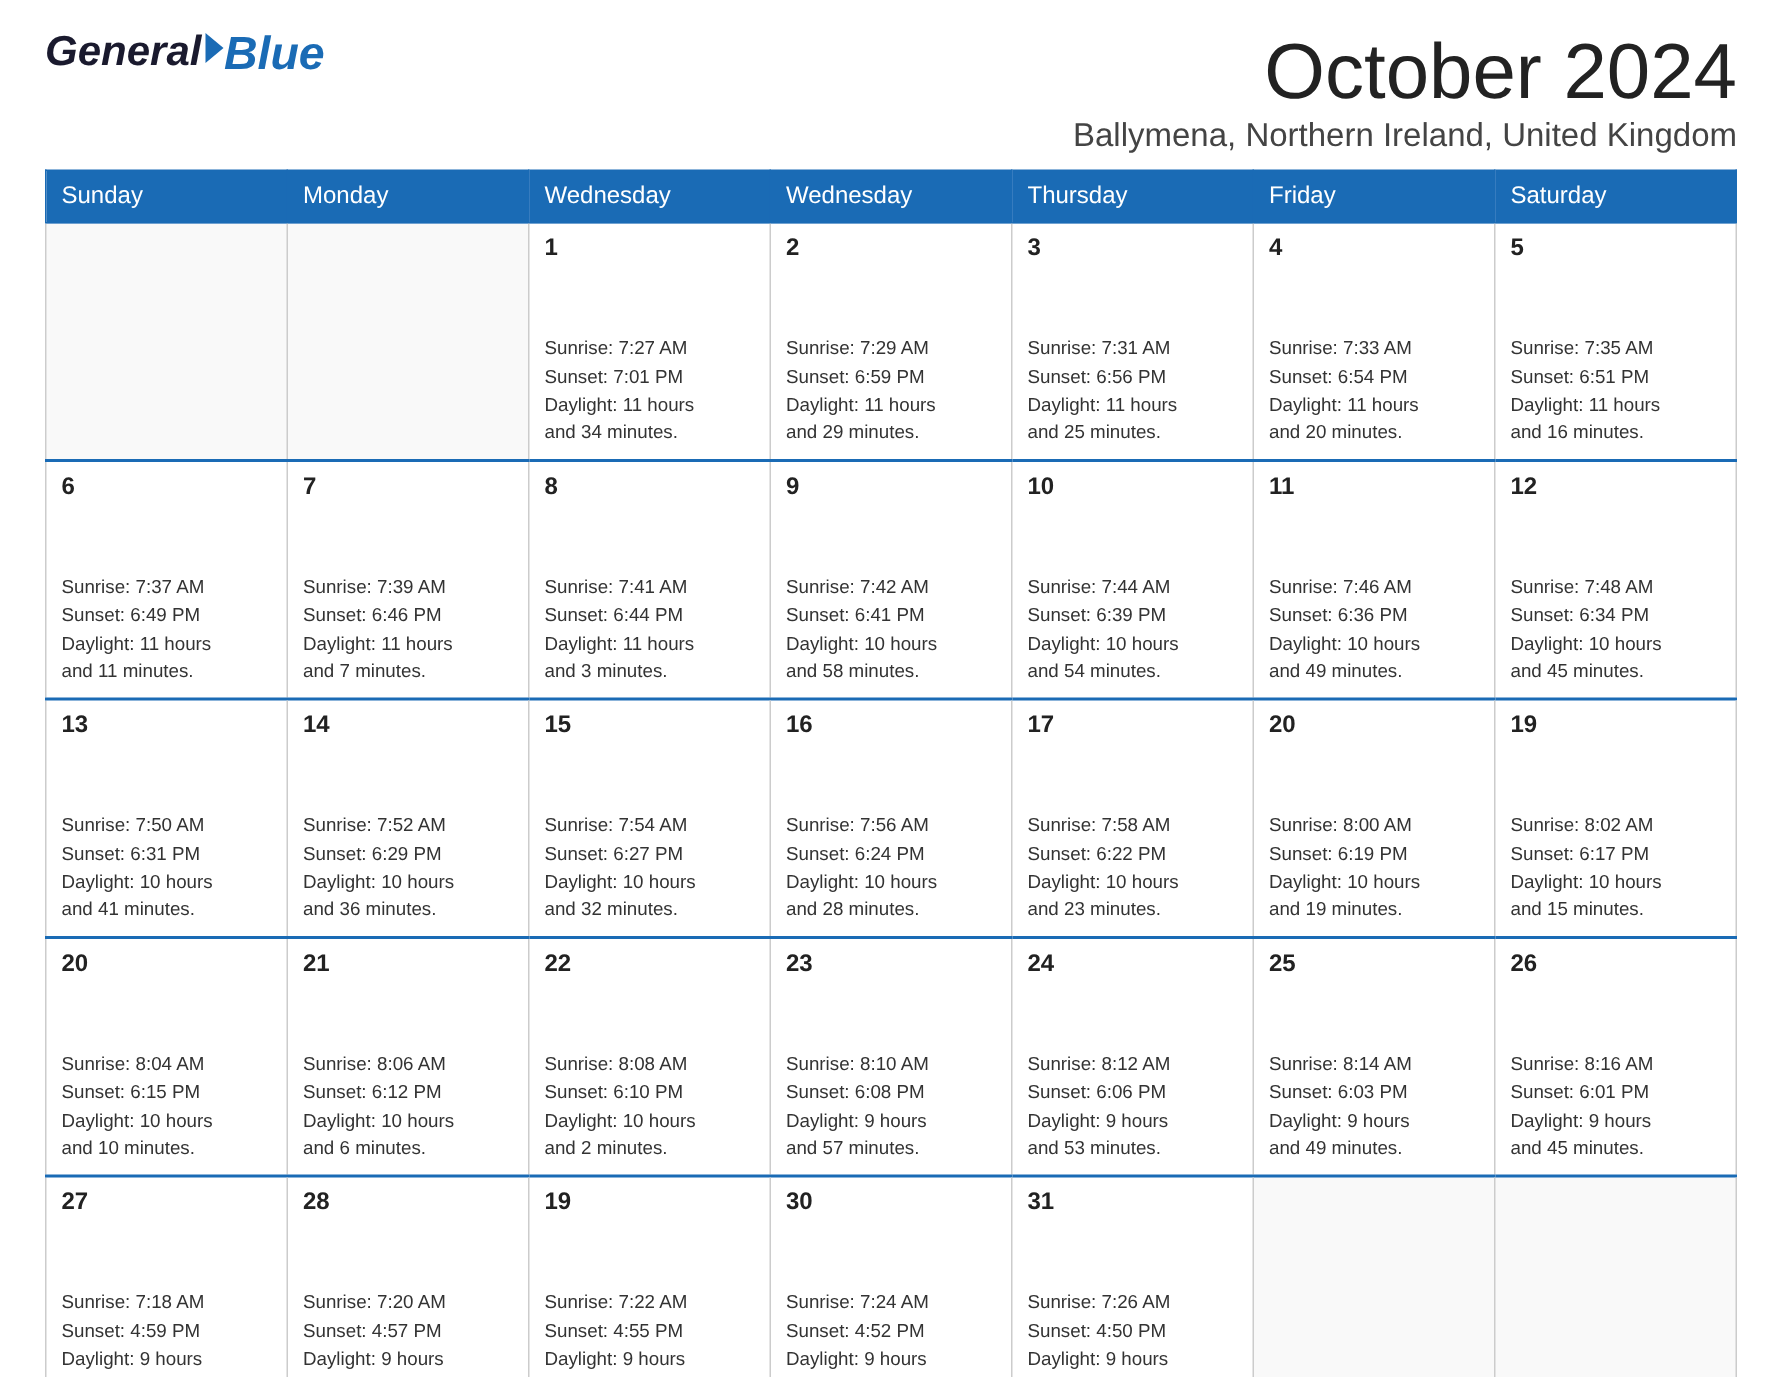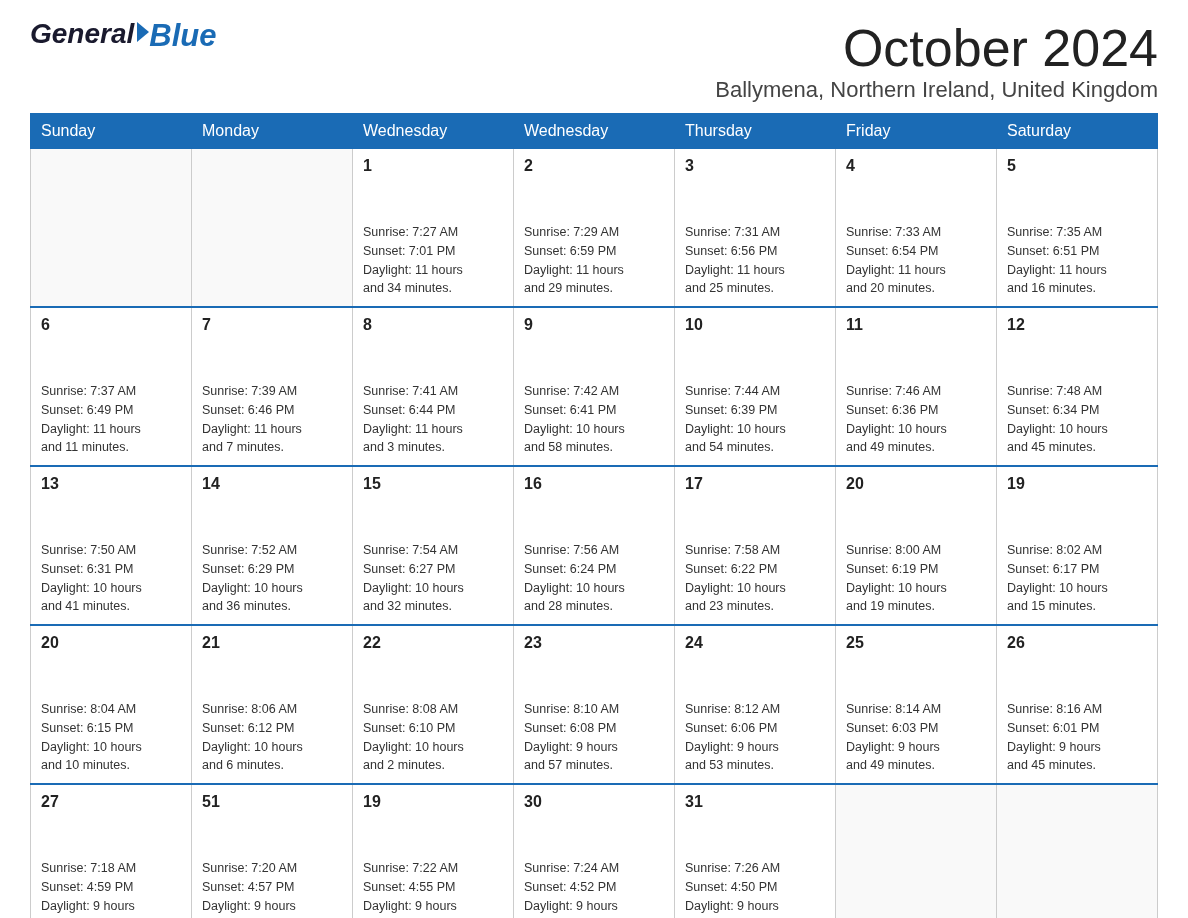--- a/index.html
+++ b/index.html
@@ -252,21 +252,21 @@
           <span class="day-number">26</span>
           <div class="day-info">Sunrise: 8:16 AM<br>Sunset: 6:01 PM<br>Daylight: 9 hours<br>and 45 minutes.</div>
         </td>
       </tr>
       <tr>
         <td>
           <span class="day-number">27</span>
           <div class="day-info">Sunrise: 7:18 AM<br>Sunset: 4:59 PM<br>Daylight: 9 hours<br>and 40 minutes.</div>
         </td>
         <td>
-          <span class="day-number">51</span>
+          <span class="day-number">28</span>
           <div class="day-info">Sunrise: 7:20 AM<br>Sunset: 4:57 PM<br>Daylight: 9 hours<br>and 36 minutes.</div>
         </td>
         <td>
           <span class="day-number">19</span>
           <div class="day-info">Sunrise: 7:22 AM<br>Sunset: 4:55 PM<br>Daylight: 9 hours<br>and 32 minutes.</div>
         </td>
         <td>
           <span class="day-number">30</span>
           <div class="day-info">Sunrise: 7:24 AM<br>Sunset: 4:52 PM<br>Daylight: 9 hours<br>and 28 minutes.</div>
         </td>

